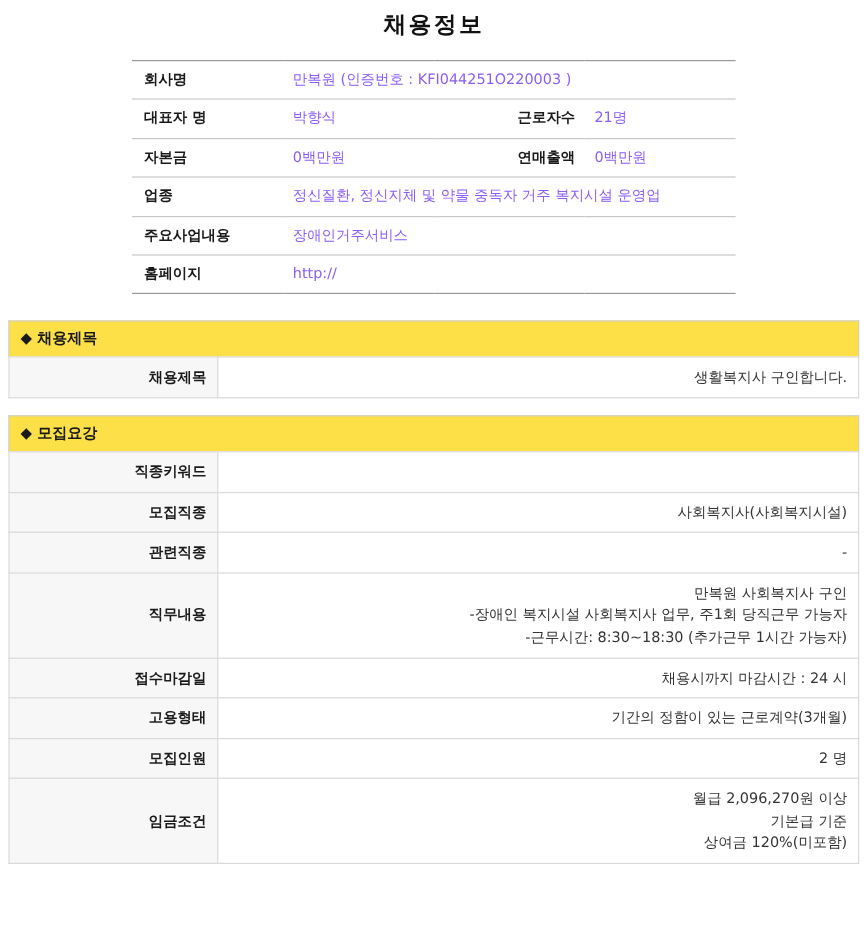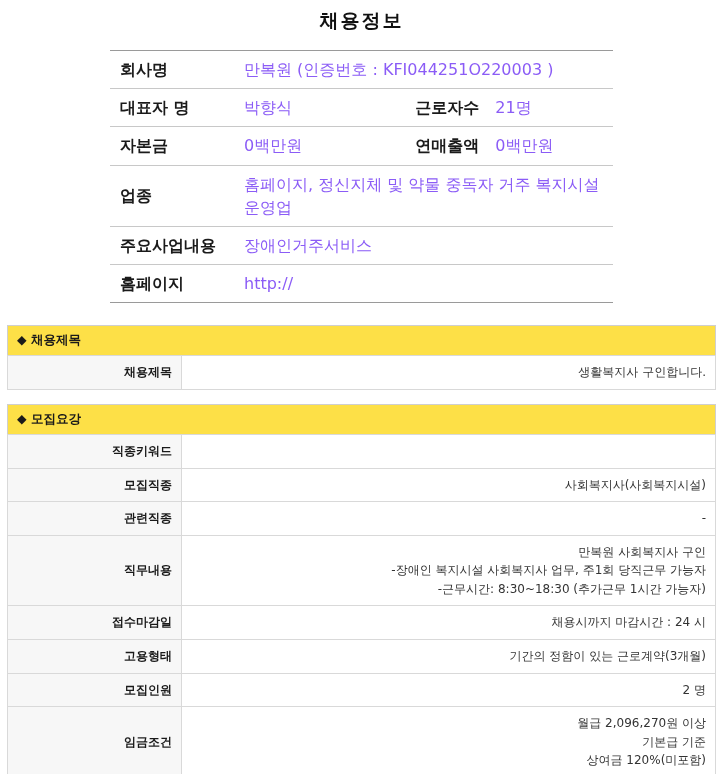--- a/index.html
+++ b/index.html
@@ -35,21 +35,21 @@
     width: 503px;
     margin: 0 auto 0 auto;
     border-collapse: collapse;
     table-layout: fixed;
   }
   .company-table td {
     border-top: 1px solid #c8c8c8;
     border-bottom: 1px solid #c8c8c8;
     padding: 7px 8px 7px 8px;
     vertical-align: middle;
-    font-size: 16px;
+    font-size: 12px;
     line-height: 1.45;
   }
   .company-table tr:first-child td {
     border-top: 1px solid #9a9a9a;
   }
   .company-table tr:last-child td {
     border-bottom: 1px solid #9a9a9a;
   }
   .lbl {
     width: 108px;
@@ -143,21 +143,21 @@
         <td class="val small">21명</td>
       </tr>
       <tr>
         <td class="lbl">자본금</td>
         <td class="val">0백만원</td>
         <td class="lbl2">연매출액</td>
         <td class="val small">0백만원</td>
       </tr>
       <tr>
         <td class="lbl">업종</td>
-        <td class="val" colspan="3">홈페이지, 정신지체 및 약물 중독자 거주 복지시설 운영업</td>
+        <td class="val" colspan="3">정신질환, 정신지체 및 약물 중독자 거주 복지시설 운영업</td>
       </tr>
       <tr>
         <td class="lbl">주요사업내용</td>
         <td class="val" colspan="3">장애인거주서비스</td>
       </tr>
       <tr>
         <td class="lbl">홈페이지</td>
         <td class="val" colspan="3">http://</td>
       </tr>
     </tbody>

